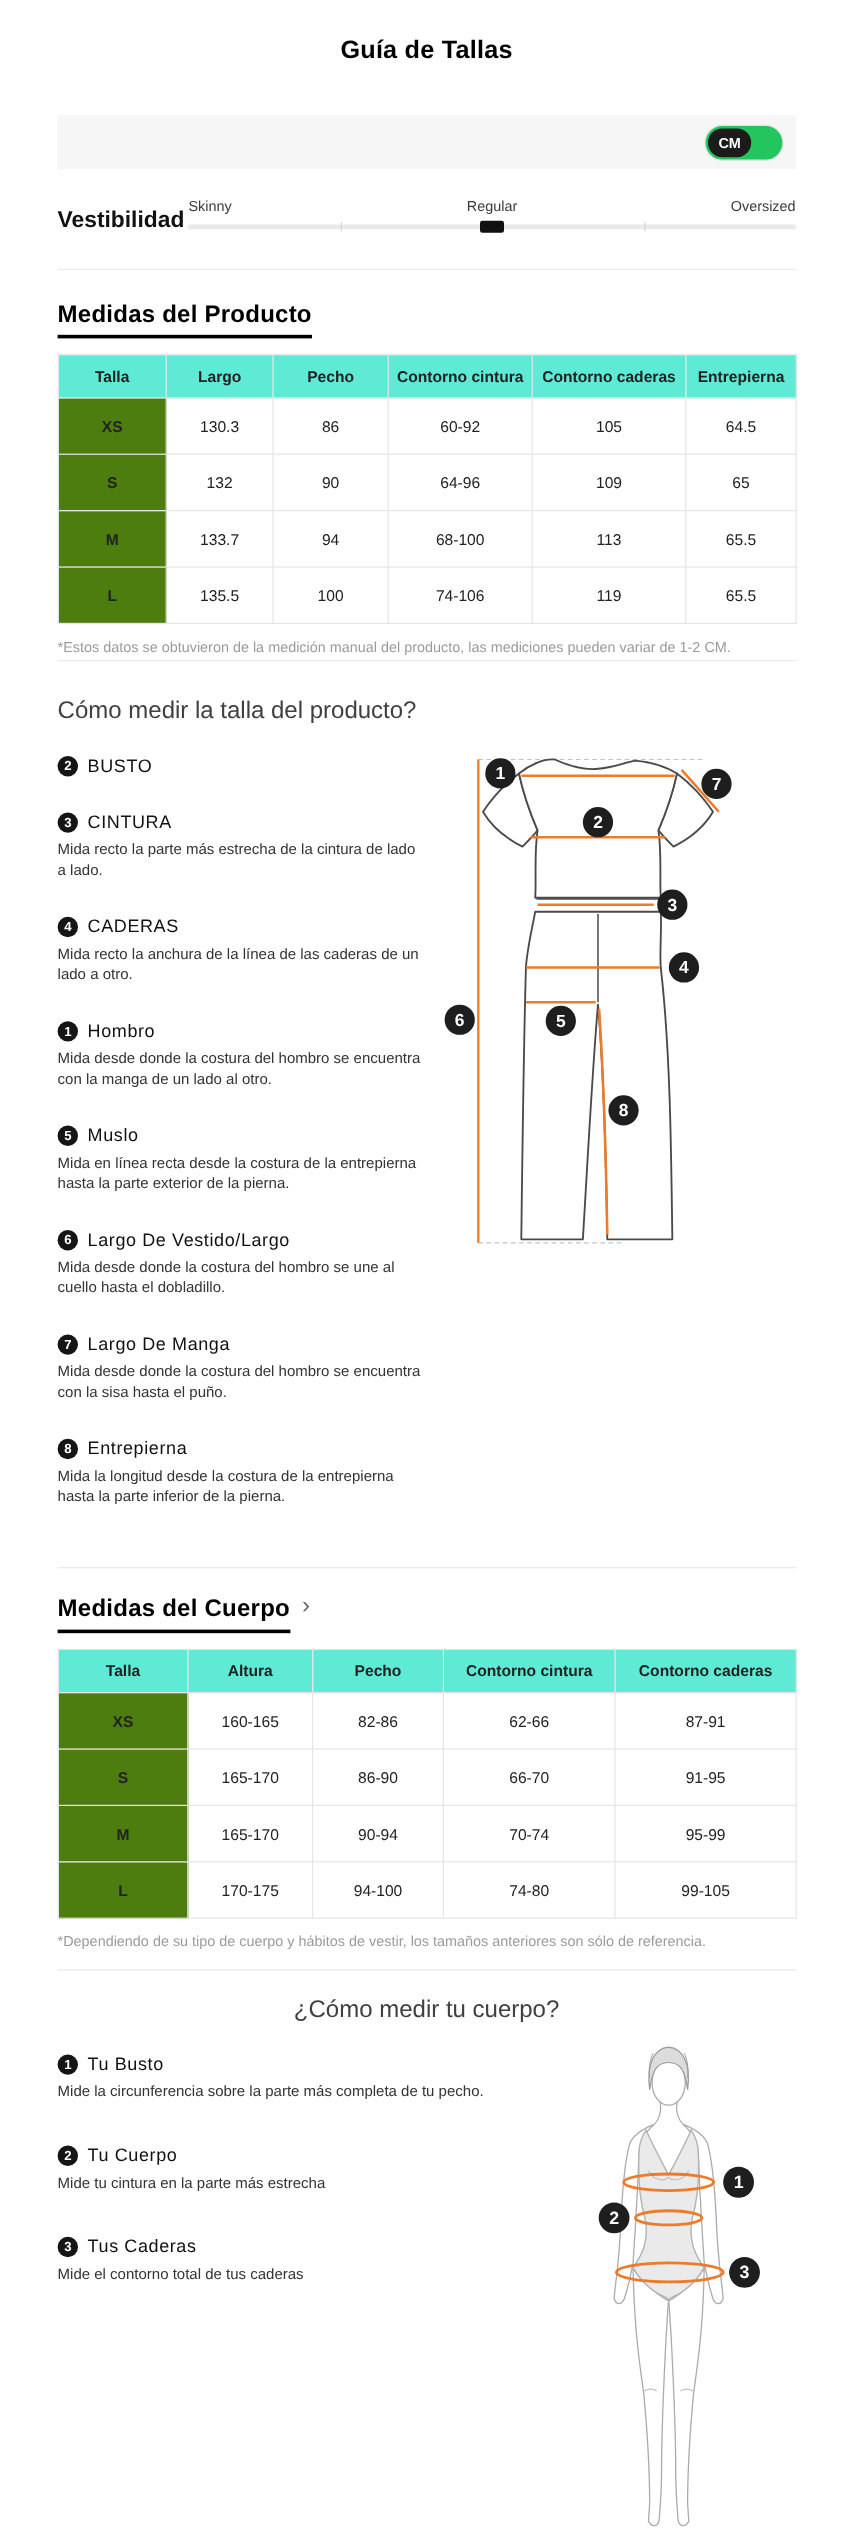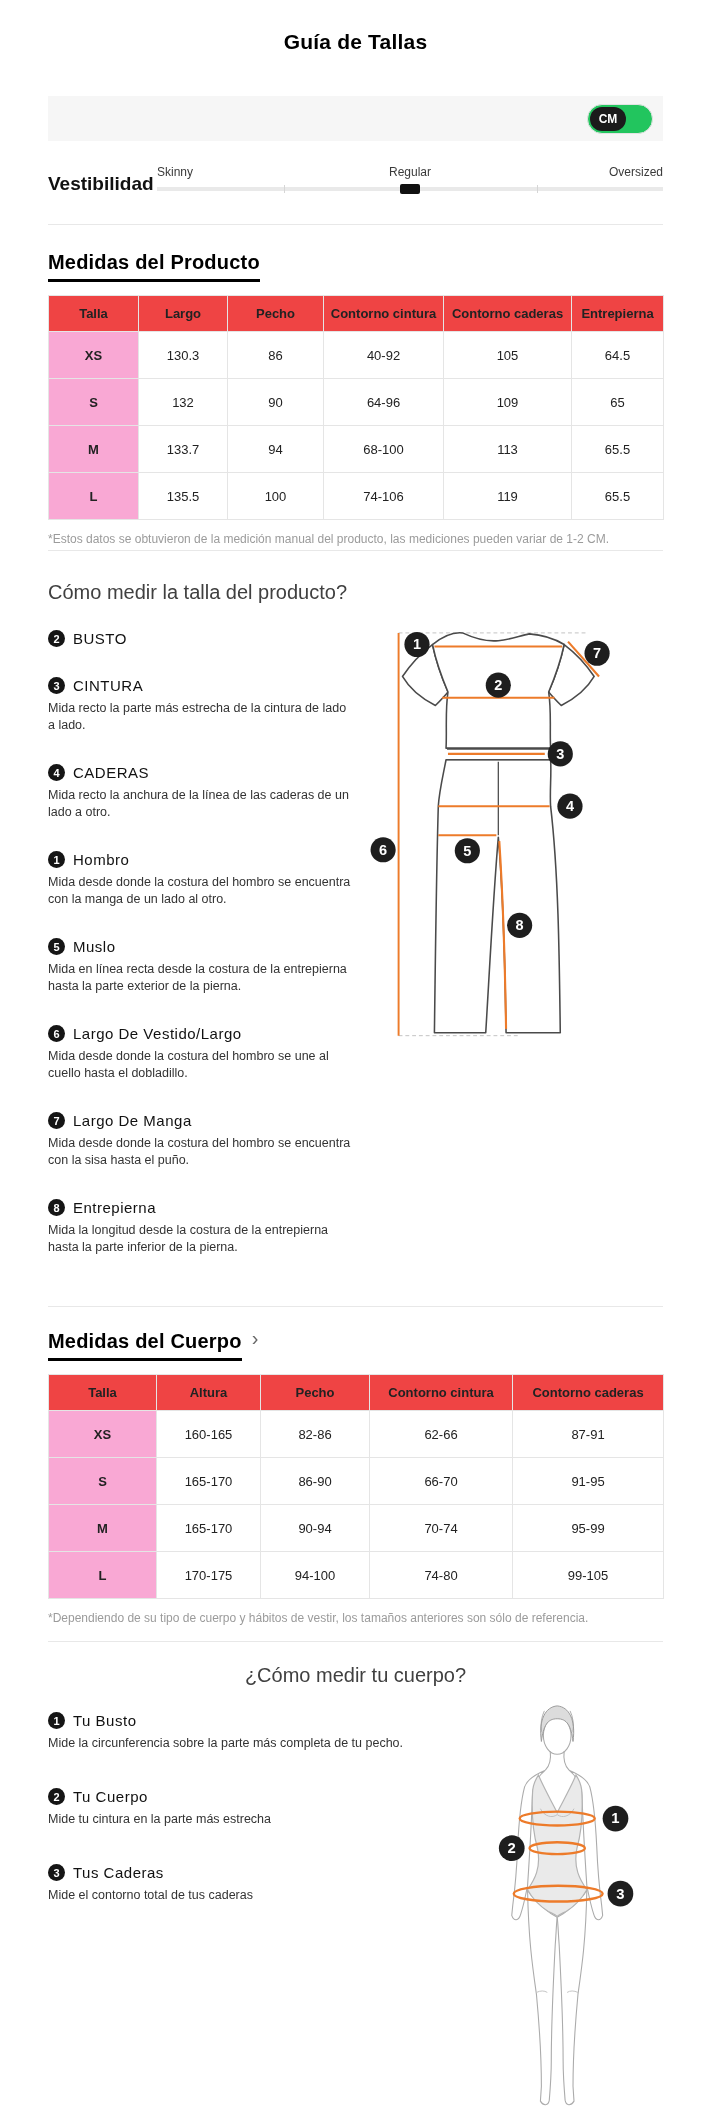--- a/index.html
+++ b/index.html
@@ -31,23 +31,23 @@
   .sec-title { font-size:20px; font-weight:700; color:#000; letter-spacing:.2px; display:inline-block; border-bottom:3px solid #000; padding-bottom:5px; }
   .sec-head-1 { margin-top:26px; }
   .sec-head-3 { margin-top:20px; }
   .sec-plain { font-size:20px; font-weight:400; color:#404040; }
   .sec-plain-2 { margin-top:30px; } .sec-plain-4 { margin-top:22px;text-align:center; }
   .chev { font-size:20px; color:#666; margin-left:10px; vertical-align:3px; }
   .sec-link { cursor:pointer; }
 
   table.mtable { border-collapse:collapse; width:615px; table-layout:fixed; margin-top:13px; }
   .mtable th, .mtable td { border:1px solid #e5e5e5; text-align:center; vertical-align:middle; font-size:13px; color:#222; }
-  .mtable th { height:36px; background:#ef4444; font-weight:700; }
+  .mtable th { height:36px; background:#5eead4; font-weight:700; }
   .mtable td { height:47px; font-weight:400; }
-  .mtable td:first-child { background:#f9a8d4; font-weight:700; }
+  .mtable td:first-child { background:#4d7c0f; font-weight:700; }
   .mtable-body { margin-top:15px; }
   .mtable-body td { height:47px; }
 
   .note { margin-top:12px; font-size:12px; color:#9b9b9b; }
 
   .two-col { display:flex; margin-top:26px; }
   .two-col-body { margin-top:25px; }
   .items { width:305px; }
   .items-body { width:390px; }
   .mi { margin-bottom:30px; }
@@ -115,21 +115,21 @@
             <th>Contorno cintura</th>
             <th>Contorno caderas</th>
             <th>Entrepierna</th>
           </tr>
         </thead>
         <tbody>
           <tr>
             <td>XS</td>
             <td>130.3</td>
             <td>86</td>
-            <td>40-92</td>
+            <td>60-92</td>
             <td>105</td>
             <td>64.5</td>
           </tr>
           <tr>
             <td>S</td>
             <td>132</td>
             <td>90</td>
             <td>64-96</td>
             <td>109</td>
             <td>65</td>

